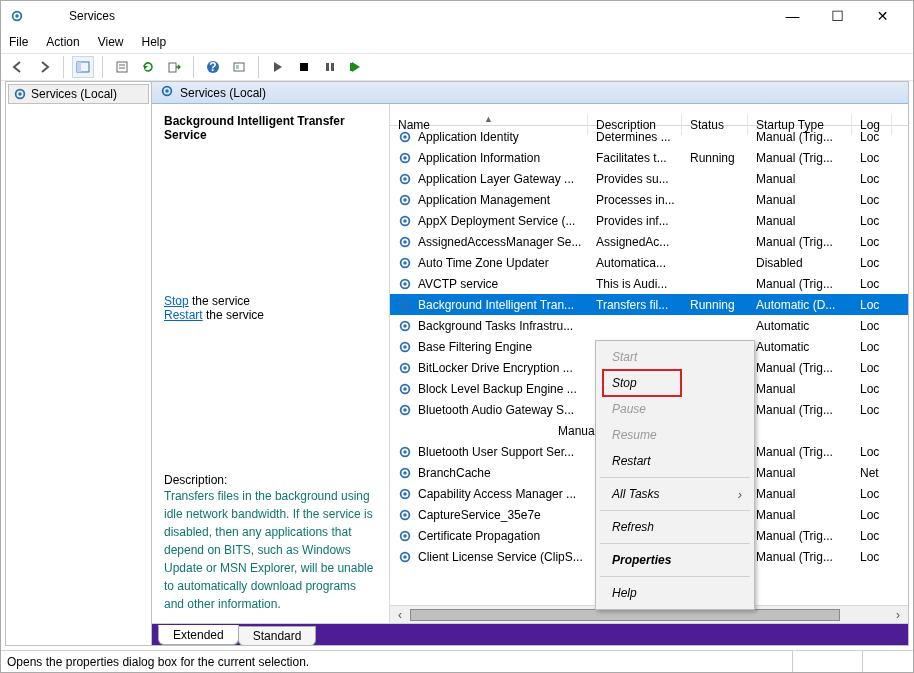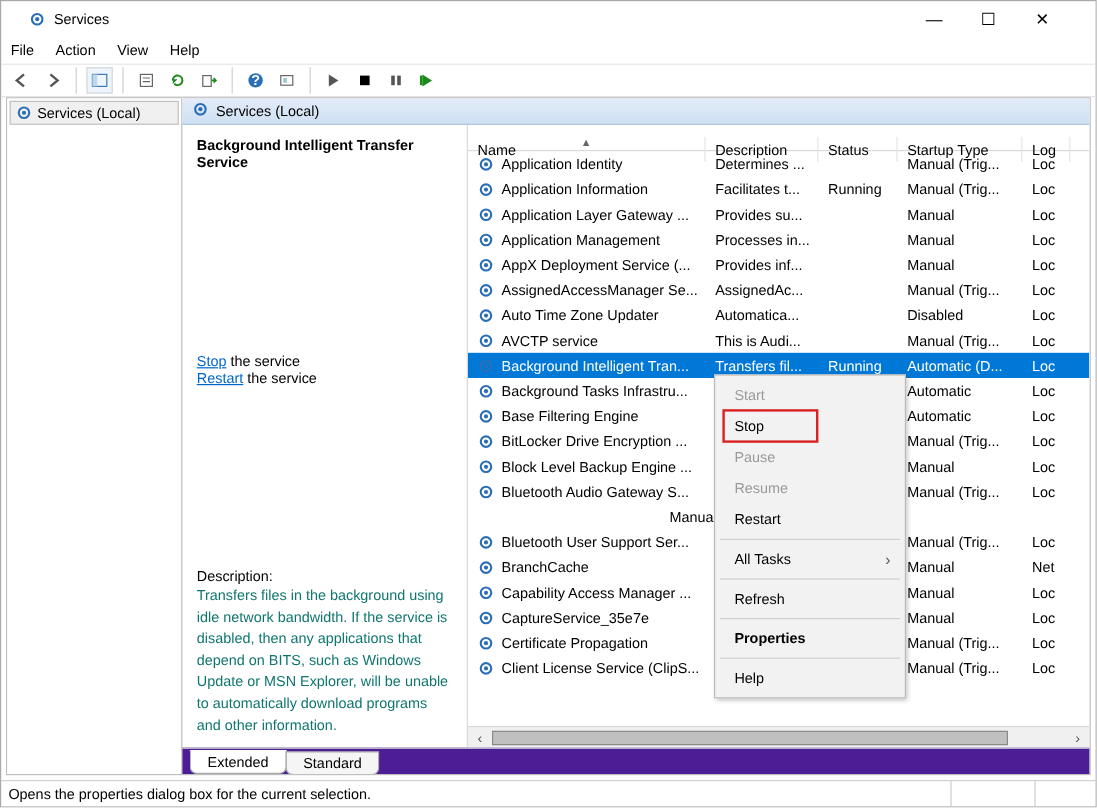--- a/index.html
+++ b/index.html
@@ -1,20 +1,20 @@
 <!DOCTYPE html>
 <html><head>
 <meta charset="utf-8">
 <style>
 * { box-sizing: border-box; margin: 0; padding: 0; font-family: "Segoe UI", Tahoma, sans-serif; font-size: 12px; }
 html, body { width: 914px; height: 673px; background: #fff; overflow: hidden; }
 
 .window { width: 914px; height: 673px; border: 1px solid #aaa; display: flex; flex-direction: column; background:#fff; }
 
-.titlebar { height: 30px; display: flex; align-items: center; padding: 0 22px; }
+.titlebar { height: 30px; display: flex; align-items: center; padding: 0 8px; gap: 38px; }
 .titlebar .app-icon { width:16px; height:16px; margin-right:6px; display:flex; align-items:center; justify-content:center; }
 .titlebar .title { flex:1; font-size:12px; color:#000; }
 .winbtns { display:flex; }
 .winbtns > div { width:45px; height:28px; display:flex; align-items:center; justify-content:center; font-size:14px; }
 
 .menubar { height:22px; display:flex; align-items:center; padding:0 8px; gap:18px; border-bottom:0; }
 .menubar span { color:#000; }
 
 .toolbar { height:28px; display:flex; align-items:center; padding:2px 6px; gap:4px; border-top:1px solid #e5e5e5; border-bottom:1px solid #e5e5e5; }
 .tbtn { width:22px; height:22px; display:flex; align-items:center; justify-content:center; border:1px solid transparent; }
@@ -64,21 +64,21 @@
 
 .tabstrip { height:22px; border-top:1px solid #d0d0d0; display:flex; align-items:flex-end; padding-left:6px; background:#4c1d95; }
 .tab { height:20px; padding:2px 14px; border:1px solid #aaa; border-top-left-radius:0; border-top-right-radius:0; border-bottom-left-radius:6px; border-bottom-right-radius:6px; margin-right:-1px; background:#f5f5f5; position:relative; top:1px; }
 .tab.active { background:#fff; border-top:1px solid #fff; top:0; }
 
 .statusbar { height:22px; border-top:1px solid #d0d0d0; display:flex; align-items:center; padding:0 6px; color:#000; }
 .statusbar .seg { border-left:1px solid #ccc; height:100%; width:70px; }
 .statusbar .seg:last-child { width:45px; }
 .statusbar .text { flex:1; }
 
-.ctxmenu { position:absolute; left:595px; top:312px; width:160px; background:#f2f2f2; border:1px solid #bcbcbc; box-shadow:2px 2px 4px rgba(0,0,0,0.25); z-index:100; padding:3px 2px; }
+.ctxmenu { position:absolute; left:595px; top:340px; width:160px; background:#f2f2f2; border:1px solid #bcbcbc; box-shadow:2px 2px 4px rgba(0,0,0,0.25); z-index:100; padding:3px 2px;font-style:italic; }
 .ctxitem { height:26px; display:flex; align-items:center; padding:0 14px; color:#000; position:relative; }
 .ctxitem.disabled { color:#9a9a9a; }
 .ctxitem.bold { font-weight:600; }
 .ctxitem.sub::after { content:"›"; position:absolute; right:10px; font-size:13px; color:#555; }
 .ctxsep { height:1px; background:#d0d0d0; margin:3px 2px; }
 .highlight-box { position:absolute; border:2px solid #d92121; pointer-events:none; }
 
 .gearicon svg { width:14px; height:14px; }
 </style>
 </head>

